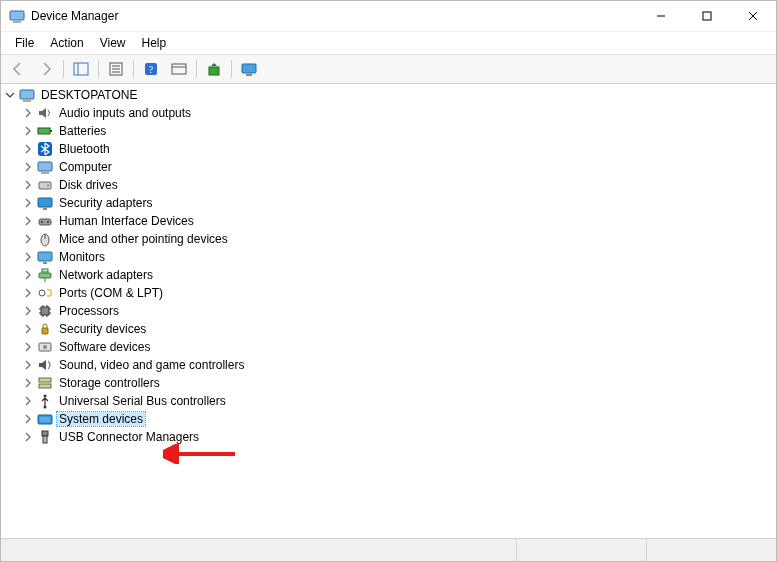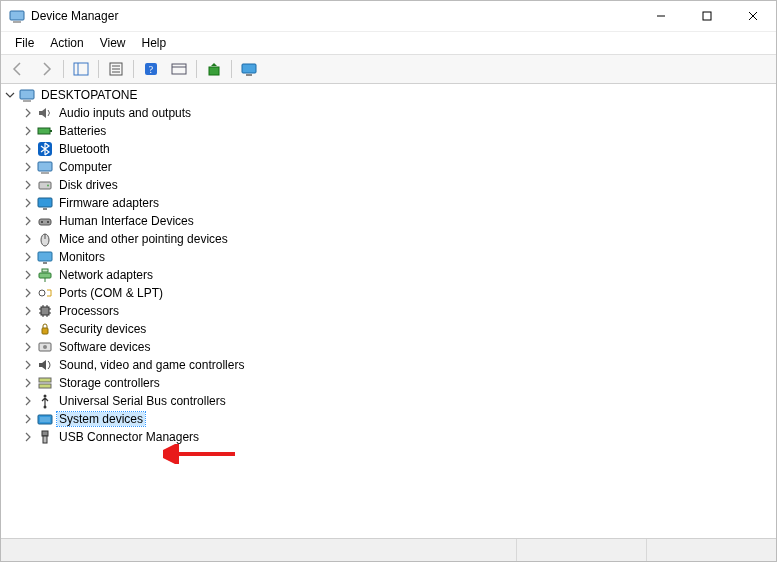--- a/index.html
+++ b/index.html
@@ -460,21 +460,21 @@
                 <span class="exp">
                   <svg width="10" height="10">
                     <use href="#chev-right"></use>
                   </svg>
                 </span>
                 <span class="node-icon">
                   <svg width="16" height="16">
                     <use href="#display-icon"></use>
                   </svg>
                 </span>
-                <span class="node-label">Firmware adapters</span>
+                <span class="node-label">Security adapters</span>
               </div>
             </li>
             <li>
               <div class="node">
                 <span class="exp">
                   <svg width="10" height="10">
                     <use href="#chev-right"></use>
                   </svg>
                 </span>
                 <span class="node-icon">

